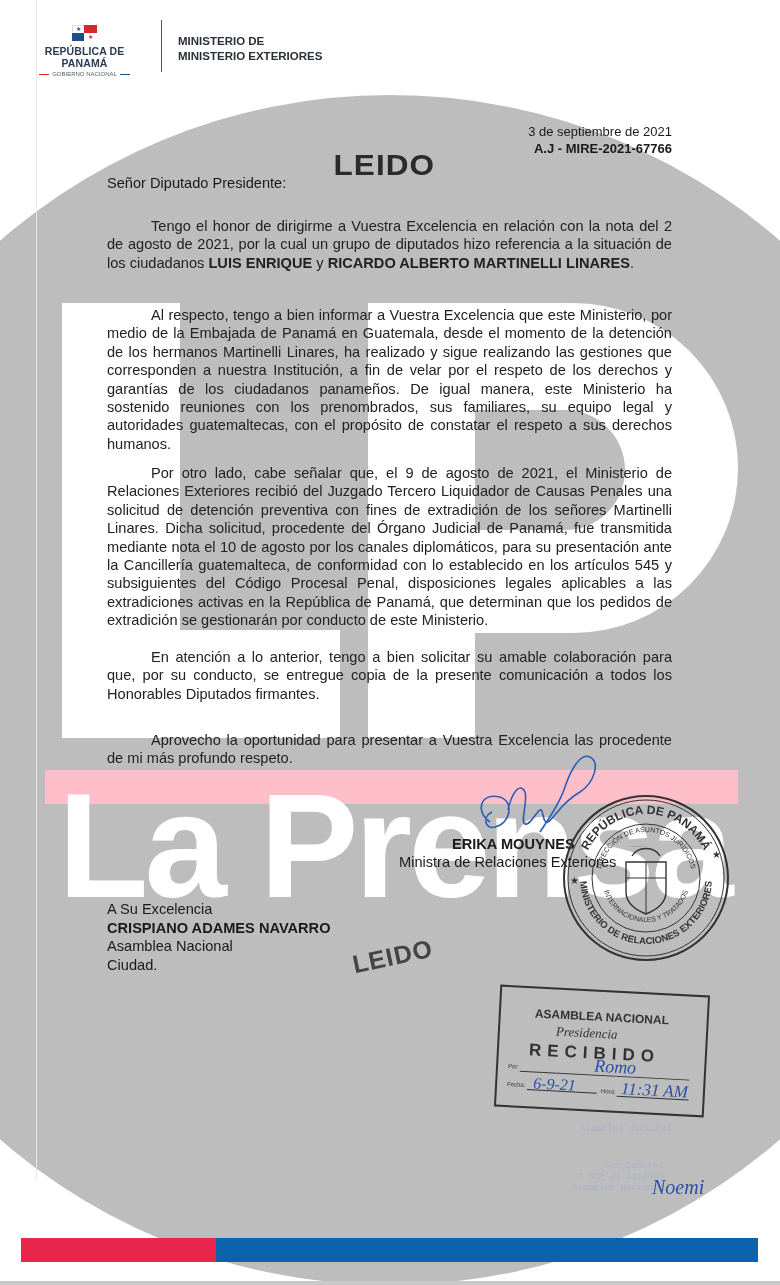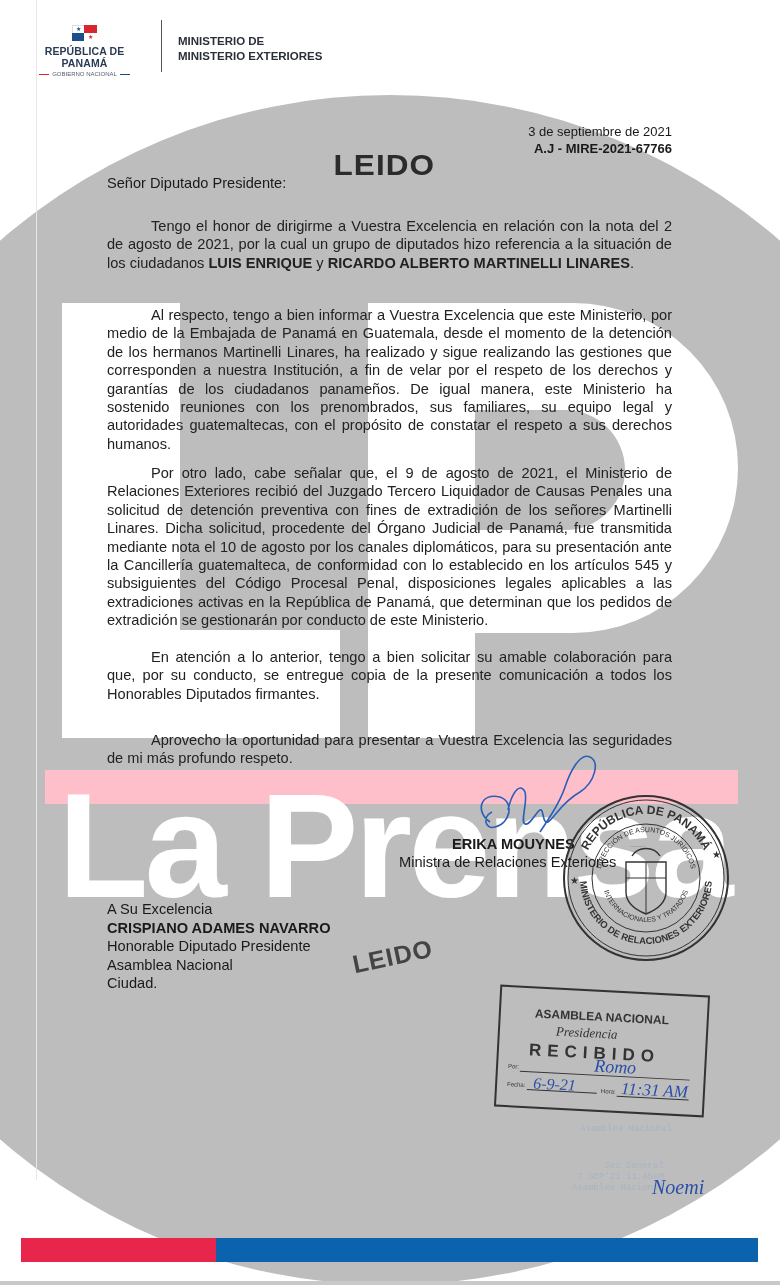--- a/index.html
+++ b/index.html
@@ -122,21 +122,21 @@
 
 <div class="para" style="top:464px;">
   <span class="ind"></span><span>Por otro lado, cabe señalar que, el 9 de agosto de 2021, el Ministerio de Relaciones Exteriores recibió del Juzgado Tercero Liquidador de Causas Penales una solicitud de detención preventiva con fines de extradición de los señores Martinelli Linares. Dicha solicitud, procedente del Órgano Judicial de Panamá, fue transmitida mediante nota el 10 de agosto por los canales diplomáticos, para su presentación ante la Cancillería guatemalteca, de conformidad con lo establecido en los artículos 545 y subsiguientes del Código Procesal Penal, disposiciones legales aplicables a las extradiciones activas en la República de Panamá, que determinan que los pedidos de extradición se gestionarán por conducto de este Ministerio.</span>
 </div>
 
 <div class="para" style="top:648px;">
   <span class="ind"></span><span>En atención a lo anterior, tengo a bien solicitar su amable colaboración para que, por su conducto, se entregue copia de la presente comunicación a todos los Honorables Diputados firmantes.</span>
 </div>
 
 <div class="para" style="top:731px;">
-  <span class="ind"></span><span>Aprovecho la oportunidad para presentar a Vuestra Excelencia las seguridades de mi más profundo respeto.</span>
+  <span class="ind"></span><span>Aprovecho la oportunidad para presentar a Vuestra Excelencia las procedente de mi más profundo respeto.</span>
 </div>
 
 <svg class="sig" viewBox="0 0 140 95">
   <path d="M20 70 C5 60, 10 40, 30 45 C45 50, 40 72, 25 75 C15 78, 12 65, 22 60 M38 58 C42 40, 50 30, 55 40 C58 50, 50 70, 55 72 C60 74, 66 60, 70 58 C74 56, 72 72, 78 70 C85 65, 92 50, 110 40 C125 30, 130 10, 120 5 C110 0, 100 20, 95 35 C90 50, 80 65, 70 80" fill="none" stroke="#2a5fb8" stroke-width="1.6"></path>
 </svg>
 
 <div class="sign-name">ERIKA MOUYNES</div>
 <div class="sign-role">Ministra de Relaciones Exteriores</div>
 
 <svg class="seal" viewBox="0 0 172 172">
@@ -158,21 +158,20 @@
   <path d="M66 70 L106 70 L106 100 C106 112, 96 118, 86 122 C76 118, 66 112, 66 100 Z" fill="none" stroke="#333" stroke-width="1.4"></path>
   <line x1="66" y1="86" x2="106" y2="86" stroke="#333" stroke-width="1"></line>
   <line x1="86" y1="70" x2="86" y2="122" stroke="#333" stroke-width="1"></line>
   <path d="M72 64 C78 54, 94 54, 100 64" fill="none" stroke="#333" stroke-width="1.4"></path>
   <text x="70" y="56" font-size="5" fill="#333">·········</text>
 </svg>
 
 <div class="addr">
   <div>A Su Excelencia</div>
   <div class="b">CRISPIANO ADAMES NAVARRO</div>
-  <div>Honorable Diputado Presidente</div>
   <div>Asamblea Nacional</div>
   <div>Ciudad.</div>
 </div>
 
 <div class="leido leido2">LEIDO</div>
 
 <div class="recibido">
   <div class="t1">ASAMBLEA NACIONAL</div>
   <div class="t2">Presidencia</div>
   <div class="t3">RECIBIDO</div>

